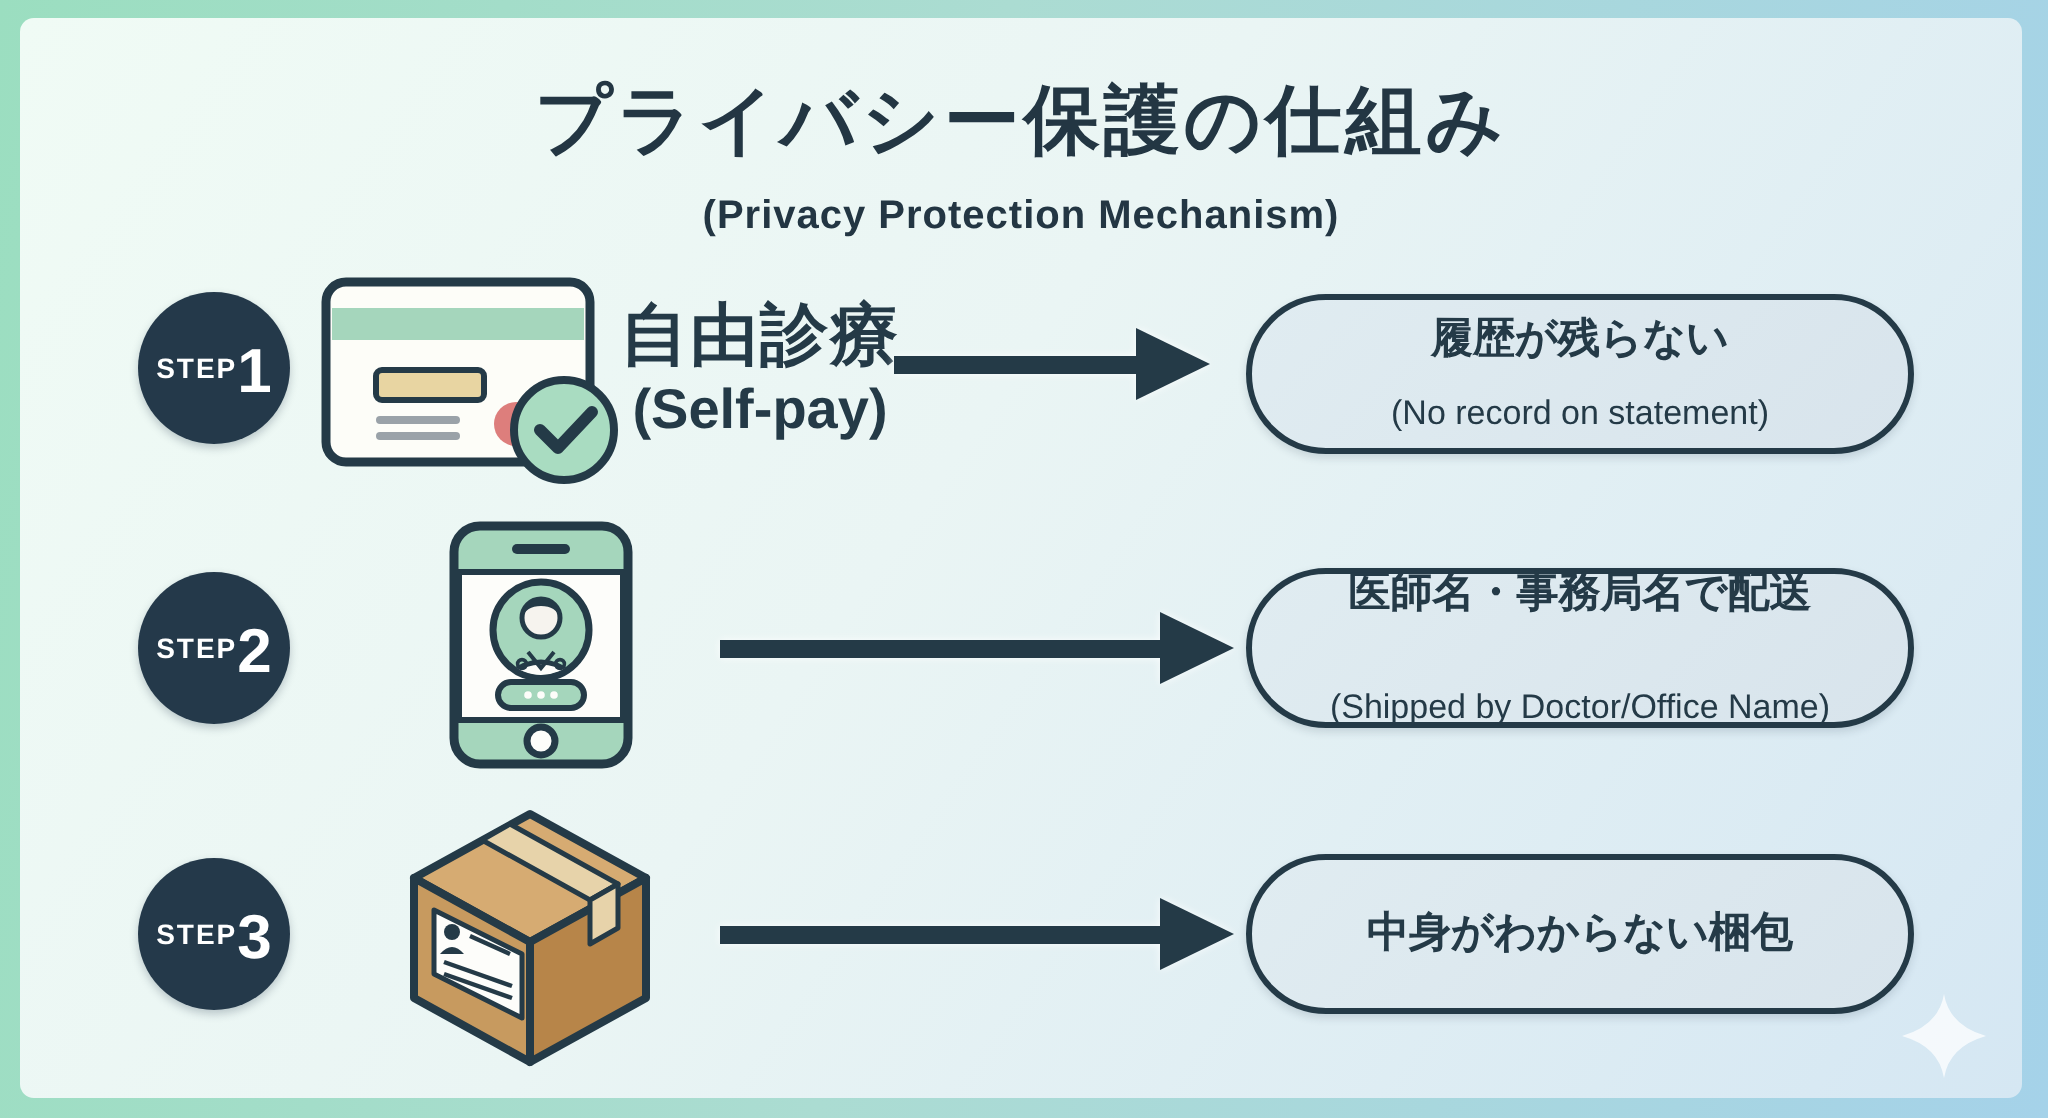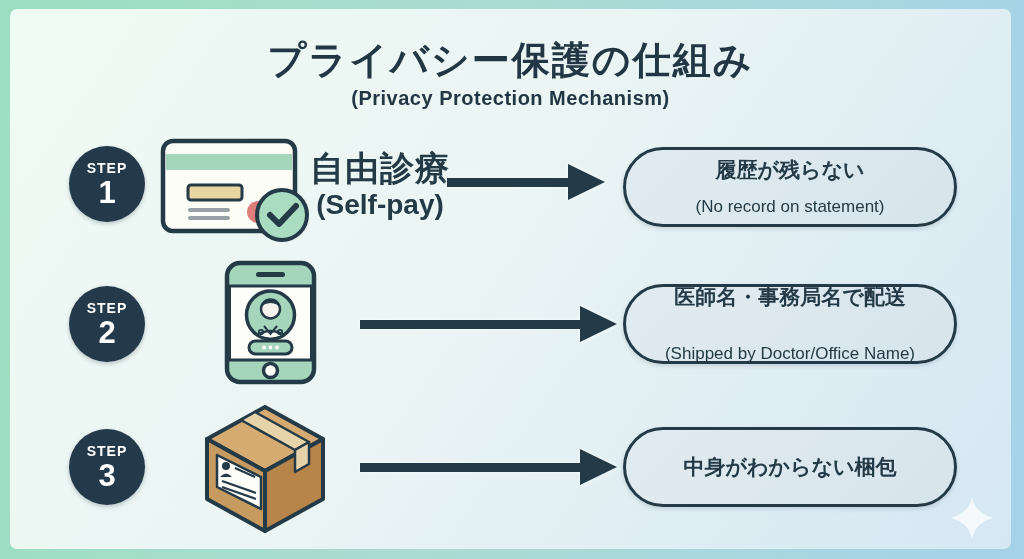--- a/index.html
+++ b/index.html
@@ -9,25 +9,25 @@
     background:linear-gradient(100deg,#9bdec0 0%,#abdcd2 45%,#a5d2e9 100%);
     overflow:hidden;
   }
   .panel{
     position:absolute;left:10px;top:9px;right:13px;bottom:10px;
     background:linear-gradient(125deg,#f0fbf5 0%,#eaf5f4 45%,#d5e7f3 100%);
     border-radius:7px;
   }
   .title-block{position:absolute;top:26px;left:0;width:100%;text-align:center;color:#233643;}
   .title{font-size:38px;font-weight:bold;letter-spacing:2px;}
-  .subtitle{font-size:20px;font-weight:bold;margin-top:1px;letter-spacing:.5px;}
+  .subtitle{font-size:20px;font-weight:bold;margin-top:11px;letter-spacing:.5px;}
 
   .step-badge{
     position:absolute;width:76px;height:76px;border-radius:50%;
-    background:#24394a;color:#fff;display:flex;flex-direction:column;
+    background:#24394a;color:#fff;display:flex;flex-direction:row;
     align-items:center;justify-content:center;line-height:1;
     box-shadow:0 2px 4px rgba(30,50,70,.25);
   }
   .step-word{font-size:14px;font-weight:bold;letter-spacing:1px;}
   .step-num{font-size:31px;font-weight:bold;margin-top:2px;}
 
   .icon-svg{position:absolute;}
 
   .selfpay-label{position:absolute;text-align:center;color:#243a47;line-height:1.1;}
   .selfpay-jp{font-size:34px;font-weight:bold;letter-spacing:1px;}

